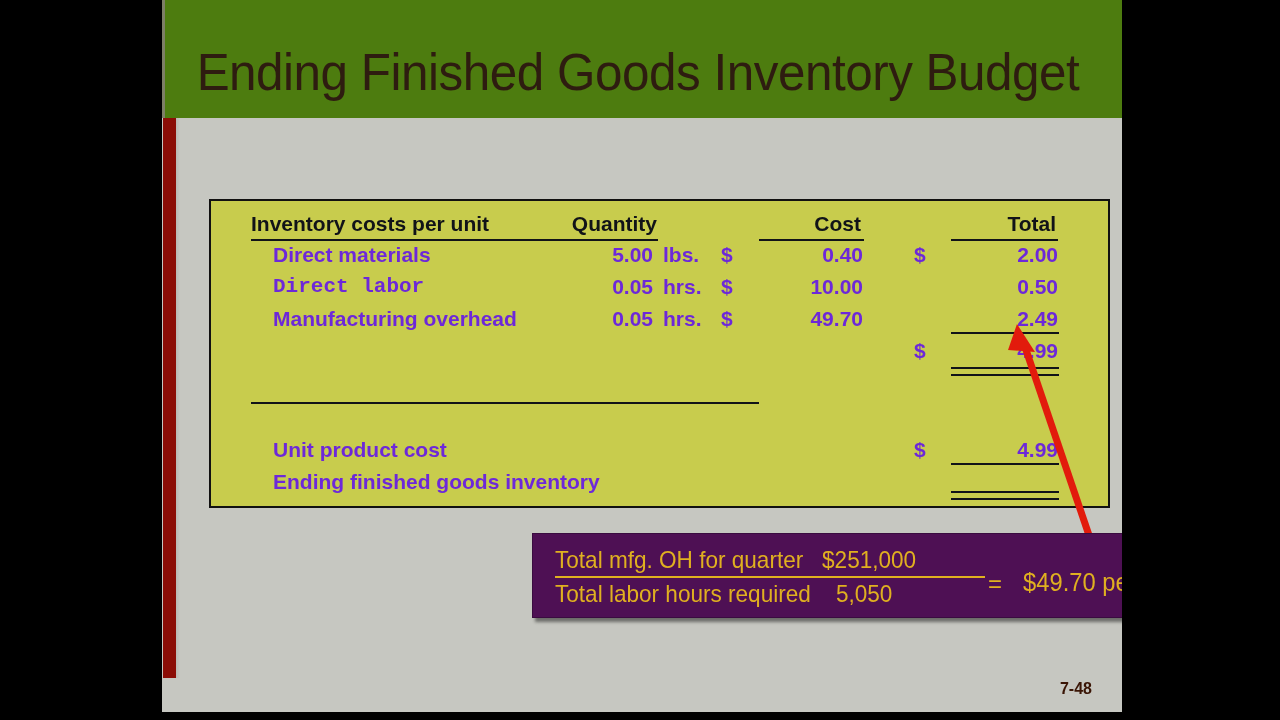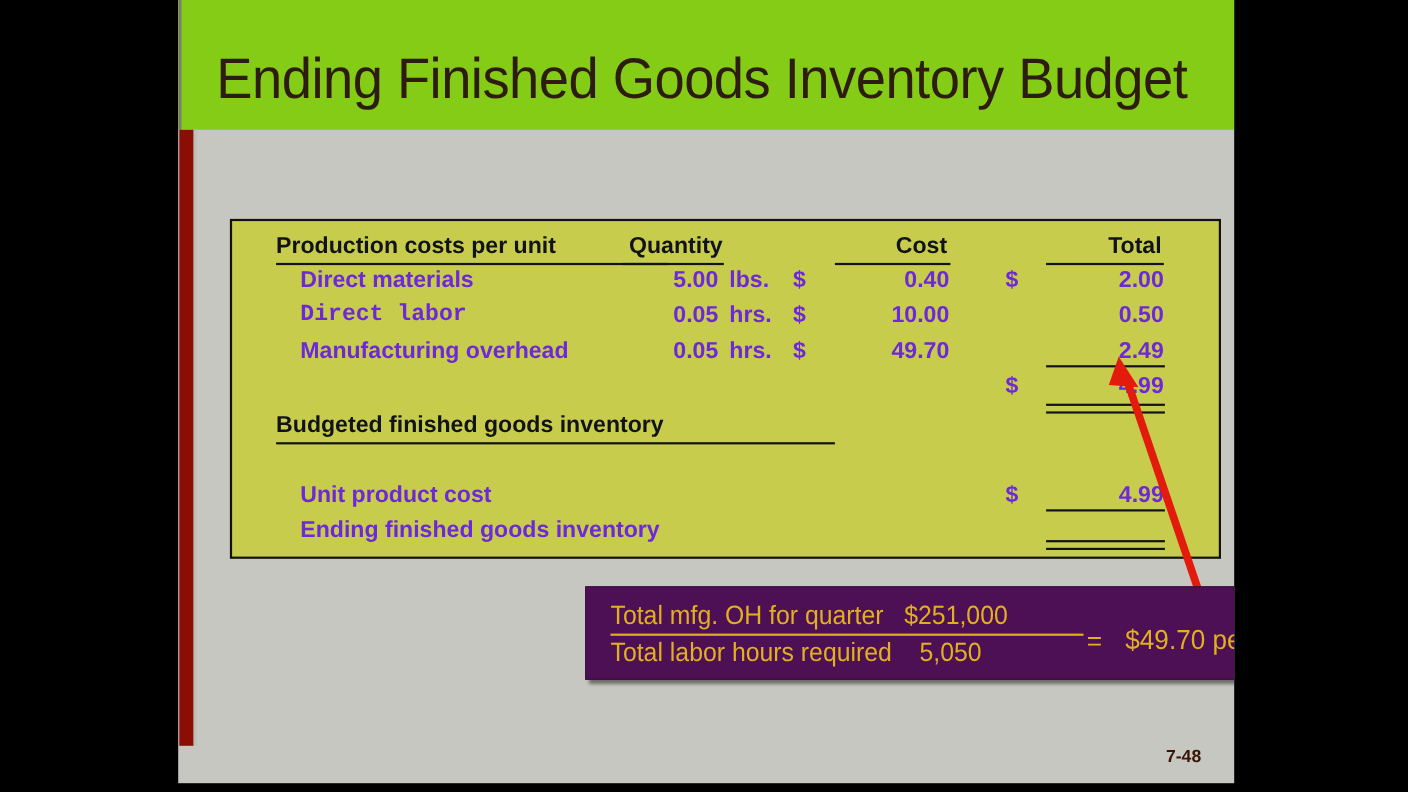--- a/index.html
+++ b/index.html
@@ -32,21 +32,21 @@
     overflow: hidden;
   }
 
   
   #title-band {
     position: absolute;
     left: 0px;
     top: 0px;
     width: 960px;
     height: 118px;
-    background: #84cc16;
+    background: #4d7c0f;
   }
   #title-band .edge-left {
     position: absolute;
     left: 0px; top: 0px;
     width: 3px; height: 118px;
     background: #7d7f66;
   }
   #slide-title {
     position: absolute;
     left: 0px;
@@ -215,21 +215,21 @@
       <div class="edge-left"></div>
       <div id="slide-title">Ending Finished Goods Inventory Budget</div>
     </div>
 
     <div id="red-stripe"></div>
     <div id="stripe-shadow"></div>
 
     <div id="table-panel">
       <div class="tbl">
 
-        <div class="cell hdr" style="left:40px; top:12px;">Production costs per unit</div>
+        <div class="cell hdr" style="left:40px; top:12px;">Inventory costs per unit</div>
         <div class="rule" style="left:40px; top:38px; width:356px;"></div>
 
         <div class="cell hdr r" style="left:350px; top:12px; width:96px;">Quantity</div>
         <div class="rule" style="left:355px; top:38px; width:92px;"></div>
 
         <div class="cell hdr r" style="left:540px; top:12px; width:110px;">Cost</div>
         <div class="rule" style="left:548px; top:38px; width:105px;"></div>
 
         <div class="cell hdr r" style="left:700px; top:12px; width:145px;">Total</div>
         <div class="rule" style="left:740px; top:38px; width:107px;"></div>
@@ -254,21 +254,20 @@
         <div class="cell" style="left:452px; top:107px;">hrs.</div>
         <div class="cell" style="left:510px; top:107px;">$</div>
         <div class="cell r" style="left:540px; top:107px; width:112px;">49.70</div>
         <div class="cell r" style="left:735px; top:107px; width:112px;">2.49</div>
 
         <div class="rule" style="left:740px; top:131px; width:108px;"></div>
         <div class="cell" style="left:703px; top:139px;">$</div>
         <div class="cell r" style="left:735px; top:139px; width:112px;">4.99</div>
         <div class="rule dbl" style="left:740px; top:166px; width:108px;"></div>
 
-        <div class="cell hdr" style="left:40px; top:175px;">Budgeted finished goods inventory</div>
         <div class="rule" style="left:40px; top:201px; width:508px;"></div>
 
 
         <div class="cell" style="left:62px; top:238px;">Unit product cost</div>
         <div class="cell" style="left:703px; top:238px;">$</div>
         <div class="cell r" style="left:735px; top:238px; width:112px;">4.99</div>
         <div class="rule" style="left:740px; top:262px; width:108px;"></div>
 
         <div class="cell" style="left:62px; top:270px;">Ending finished goods inventory</div>
         <div class="rule dbl" style="left:740px; top:290px; width:108px;"></div>

